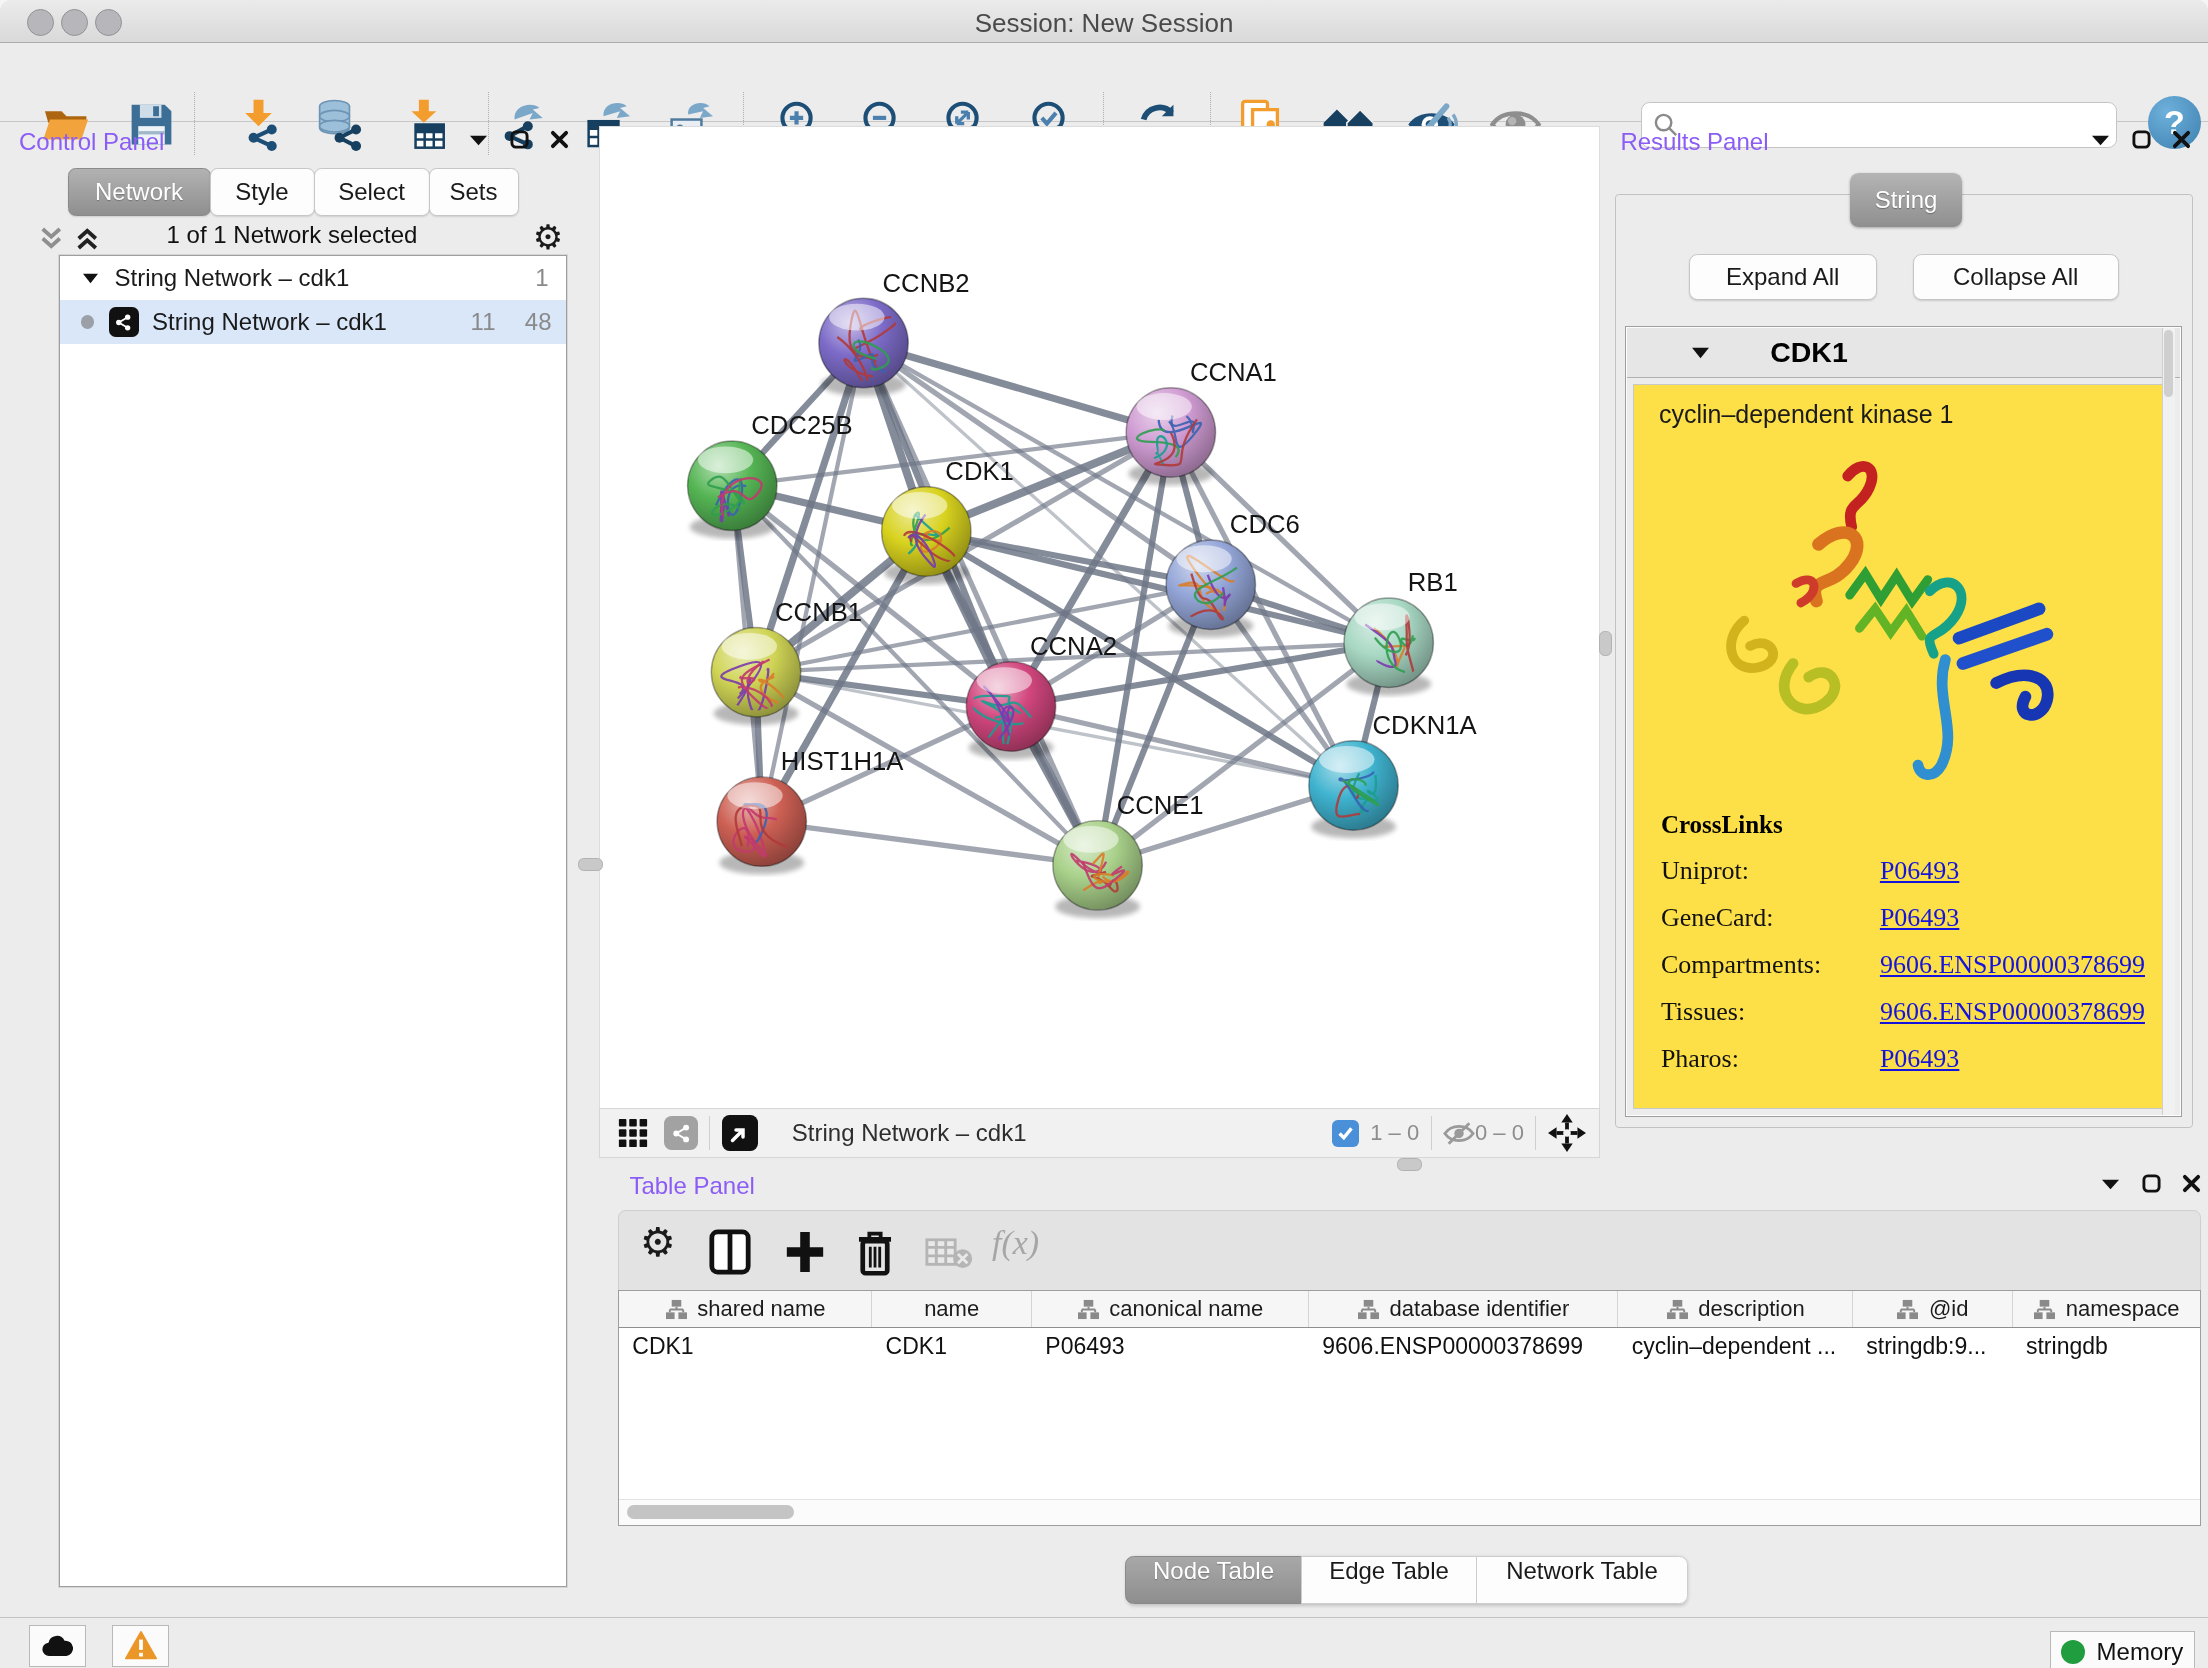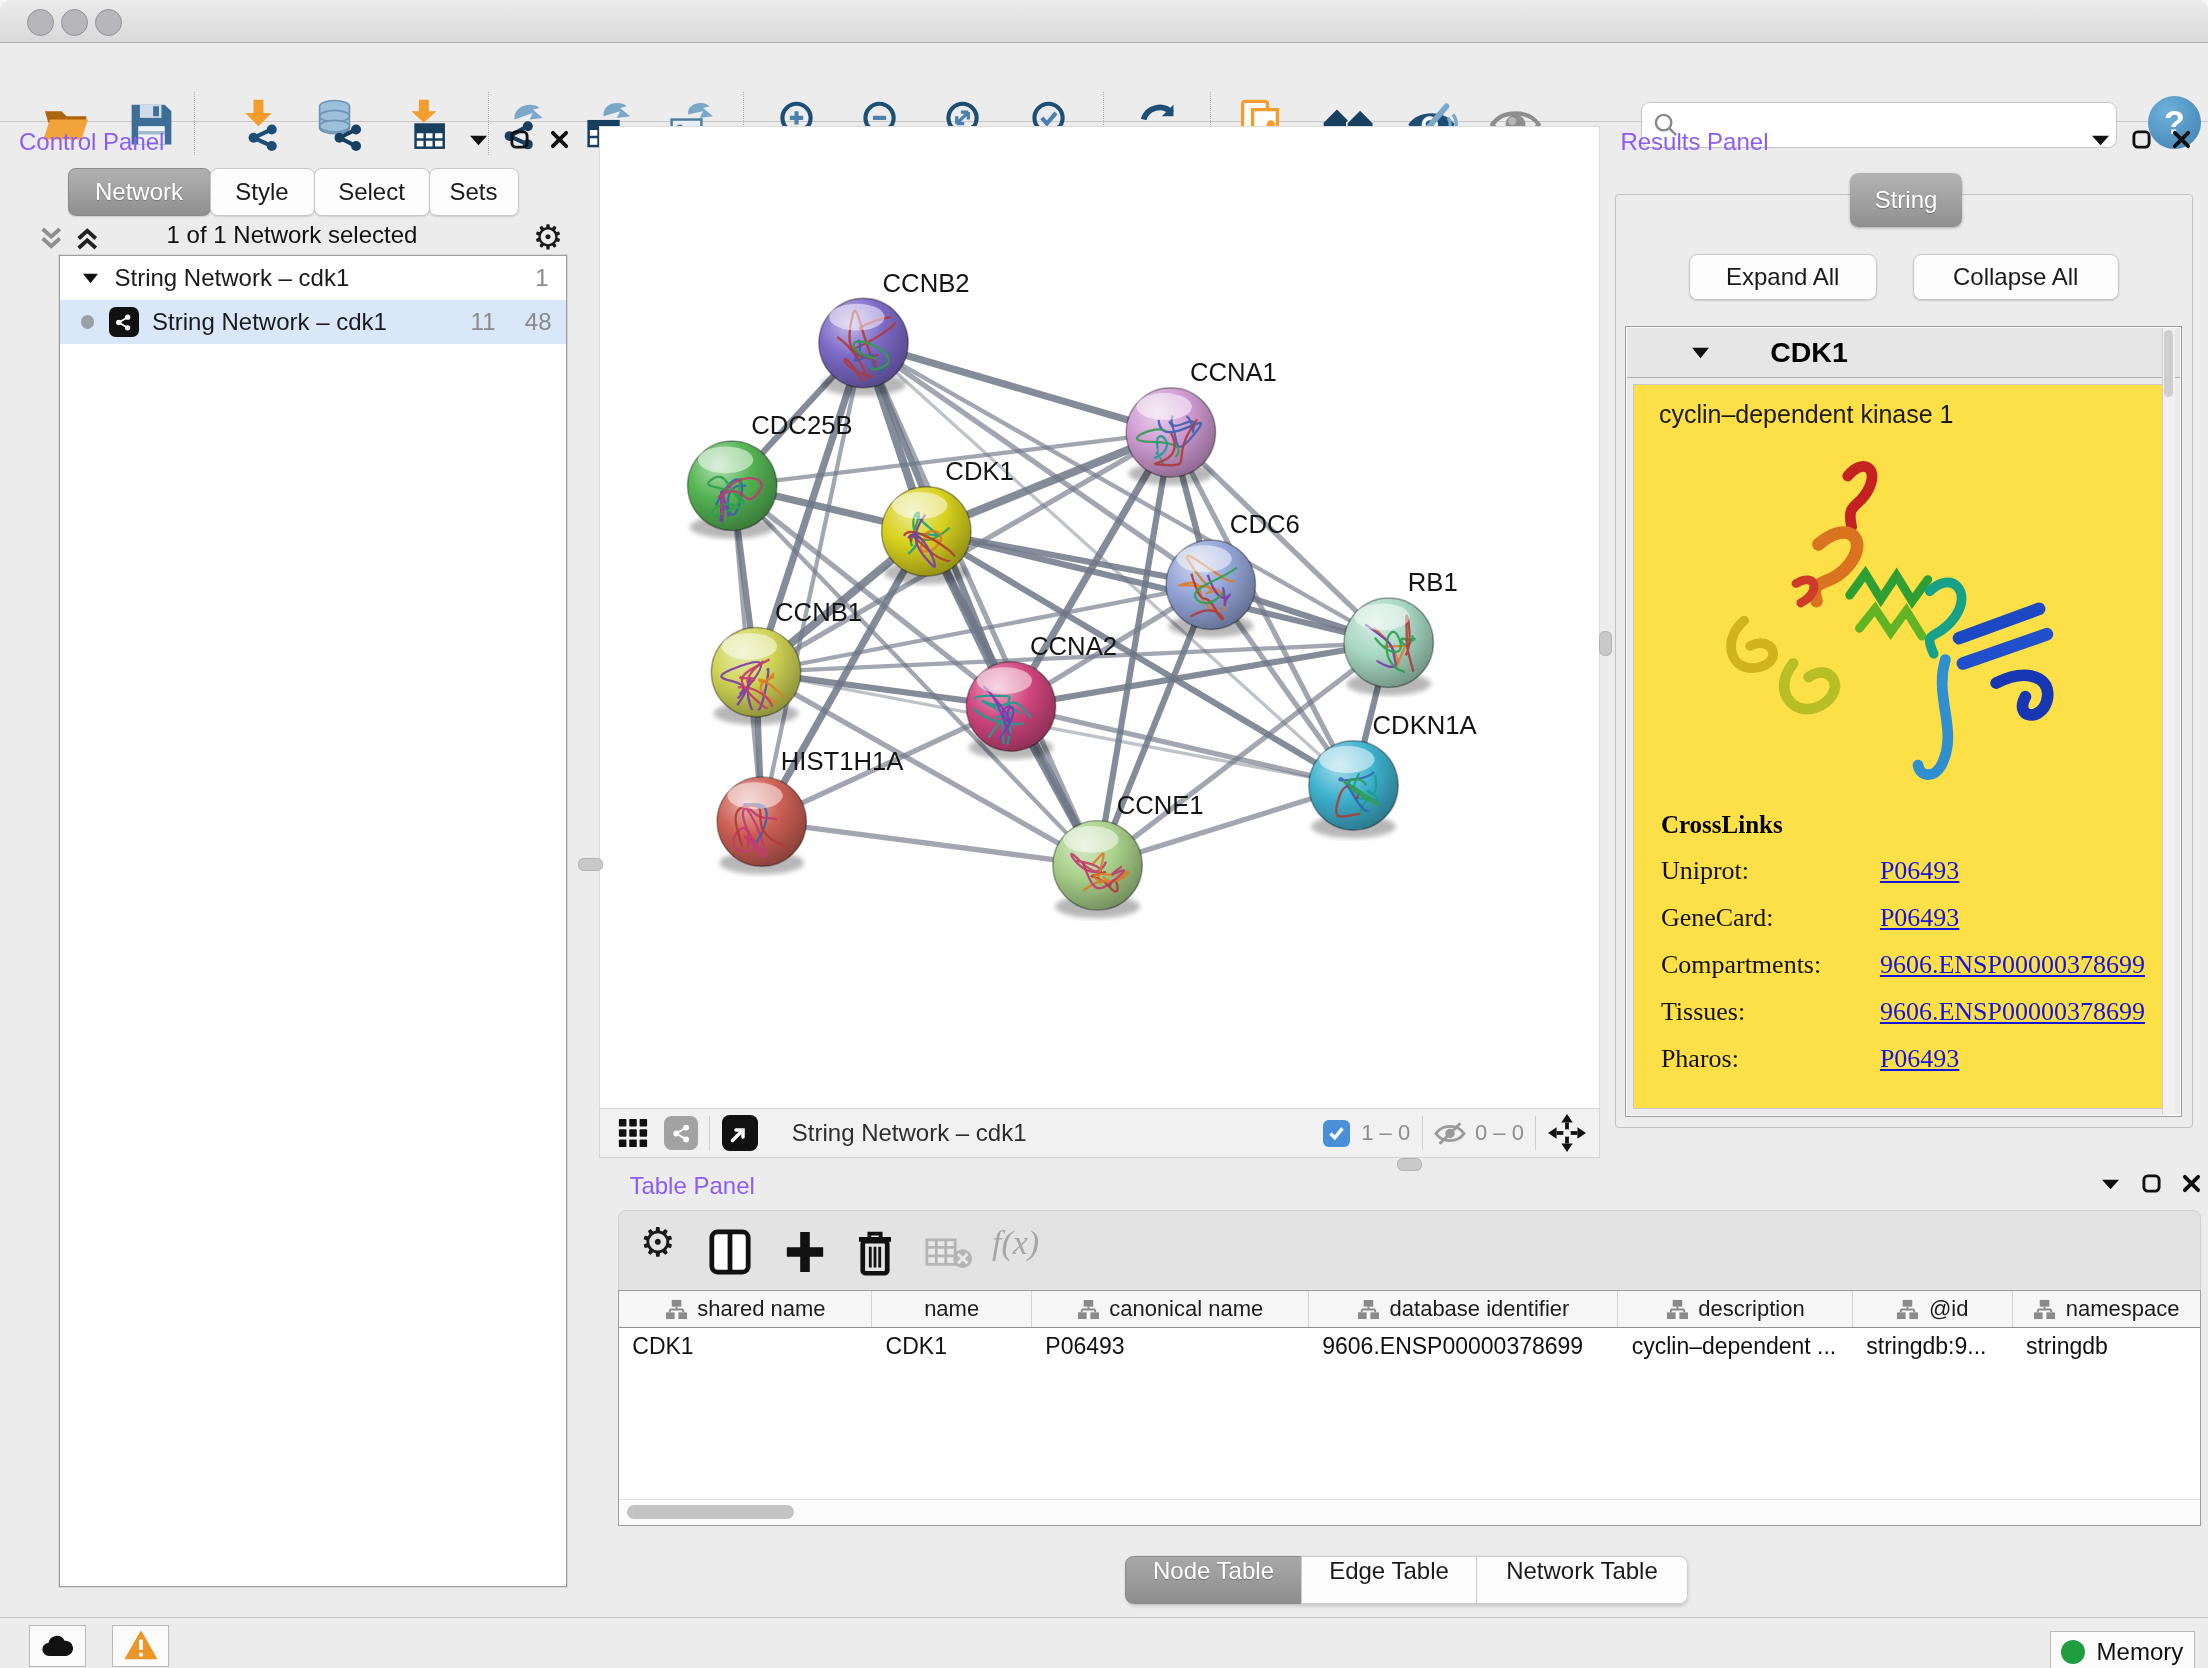--- a/index.html
+++ b/index.html
@@ -88,20 +88,21 @@
 </style>
 </head>
 <body>
 
 <div class="window">
 
   <div class="titlebar">
     <div class="tl" style="left:27px"></div>
     <div class="tl" style="left:61px"></div>
     <div class="tl" style="left:95px"></div>
+    <div class="title-text">Session: New Session</div>
   </div>
 
   <div class="toolbar">
     <div class="tb-icon" style="left:40px">
       <svg viewBox="0 0 64 64" width="53" height="53">
           <path d="M6 16h20l6 6h24v8H10z" fill="#ad660f"></path>
           <path d="M4 50 L12 26 h46 l-8 24z" fill="#f3a33b"></path>
         </svg>
     </div>
     <div class="tb-icon" style="left:125px">
@@ -664,21 +665,21 @@
           <path d="M3 10l5 5 9-11" stroke="#fff" stroke-width="4" fill="none"></path>
         </svg>
       </span>
     <span class="count-txt" style="margin-left:11.4px">1 – 0</span>
     <div class="vsep"></div>
     <svg width="32" height="25" viewBox="0 0 34 26">
         <path d="M2 13 C9 3 25 3 32 13 C25 23 9 23 2 13z" fill="none" stroke="#9a9a9a" stroke-width="3"></path>
         <circle cx="17" cy="13" r="5" fill="#9a9a9a"></circle>
         <path d="M6 24 28 2" stroke="#9a9a9a" stroke-width="3"></path>
       </svg>
-    <span class="count-txt" style="margin-left:9px">0 – 0</span>
+    <span class="count-txt" style="margin-left:0">0 – 0</span>
     <div class="vsep"></div>
     <svg width="38" height="38" style="margin-right:13.3px" viewBox="0 0 40 40">
         <g fill="#111">
           <path d="M20 0l6 9H14z"></path>
           <path d="M20 40l-6-9h12z"></path>
           <path d="M0 20l9-6v12z"></path>
           <path d="M40 20l-9 6V14z"></path>
           <path d="M18 9h4v22h-4z"></path>
           <path d="M9 18h22v4H9z"></path>
         </g>

